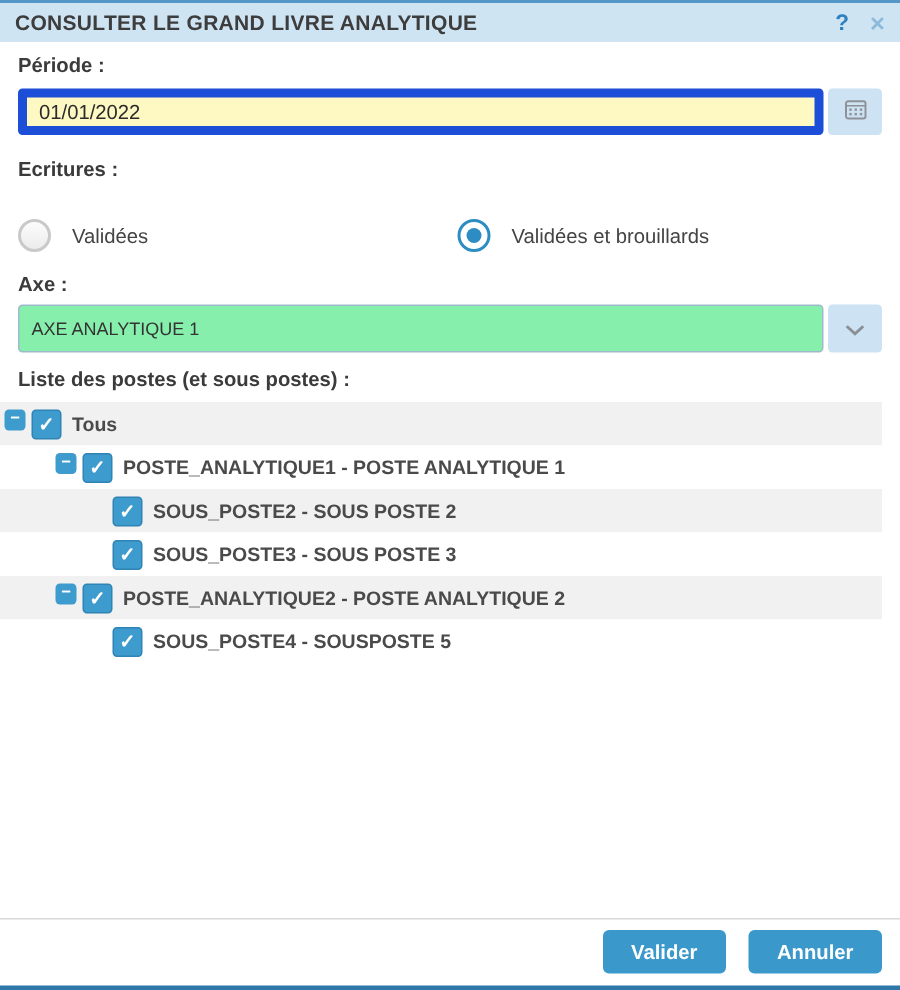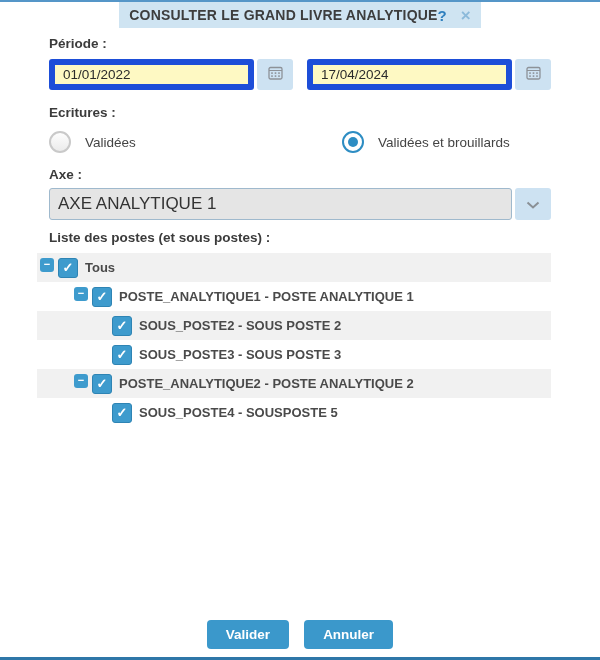--- a/index.html
+++ b/index.html
@@ -6,21 +6,20 @@
   html,body { width:600px; height:660px; }
   body {
     font-family: "Liberation Sans", sans-serif;
     background:#ffffff; color:#3a3a3a; overflow:hidden;
   }
   .dialog {
     width:600px; height:660px; display:flex; flex-direction:column;
     border-top:2px solid var(--border-top,#5596c8);
     border-bottom:3px solid var(--border-bottom,#2e77a8);
     background:#fff;
-    align-items:center;
   }
   .titlebar {
     height:26px; background:var(--titlebar,#cfe4f2);
     display:flex; align-items:center; padding:0 10px; flex:0 0 auto;
   }
   .titlebar-title { font-size:14px; font-weight:bold; color:#3d3d3d; letter-spacing:.2px; flex:1; }
   .help-ico { color:#2e7fbe; font-weight:bold; font-size:15px; margin-right:14px; cursor:pointer; }
   .close-ico { color:#8cbada; font-size:17px; font-weight:bold; cursor:pointer; line-height:1; }
   .body { flex:1; display:flex; flex-direction:column; padding:8px 12px 0 12px; }
   .sec-label { font-size:13.5px; font-weight:bold; color:#3b3b3b; margin:0 0 8px 0; }
@@ -43,22 +42,22 @@
     border:2px solid #c9c9c9; background:linear-gradient(#fdfdfd,#ebebeb);
     display:flex; align-items:center; justify-content:center; flex:0 0 auto;
   }
   .radio-opt.checked .radio-circ { border-color:var(--accent-radio,#2d8dc3); background:#fff; }
   .radio-dot { width:10px; height:10px; border-radius:50%; background:transparent; }
   .radio-opt.checked .radio-dot { background:var(--accent-radio,#2d8dc3); }
   .radio-label { margin-left:14px; font-size:13.5px; color:#444; }
   .select-row { display:flex; align-items:center; margin-bottom:10px; }
   .select-field {
     flex:1; height:32px; border:1px solid #9fb9cd; border-radius:3px;
-    display:flex; align-items:center; padding:0 8px; font-size:17px; color:#333;
-    background:#e5e5e5; cursor:pointer;
+    display:flex; align-items:center; padding:0 8px; font-size:12px; color:#333;
+    background:#86efac; cursor:pointer;
   }
   .tree { margin:0 0 0 -12px; }
   .tree-row { height:29px; display:flex; align-items:center; cursor:pointer; }
   .minusbox {
     width:14px; height:14px; border-radius:3px; background:var(--accent,#3e9bcd);
     color:#fff; display:flex; align-items:center; justify-content:center;
     font-size:11px; font-weight:bold; line-height:1; transform:translateY(-3px);
     margin-right:4px; flex:0 0 auto; cursor:pointer;
   }
   .checkbox {
@@ -102,40 +101,23 @@
                 <rect x="3.2" y="6.3" width="1.6" height="1.6" fill="#8d9298"></rect>
                 <rect x="6.7" y="6.3" width="1.6" height="1.6" fill="#8d9298"></rect>
                 <rect x="10.2" y="6.3" width="1.6" height="1.6" fill="#8d9298"></rect>
                 <rect x="3.2" y="9.3" width="1.6" height="1.6" fill="#8d9298"></rect>
                 <rect x="6.7" y="9.3" width="1.6" height="1.6" fill="#8d9298"></rect>
                 <rect x="10.2" y="9.3" width="1.6" height="1.6" fill="#8d9298"></rect>
               </svg>
           </span>
         </button>
       </div>
-      <div class="date-group">
-        <input class="txt-input" type="text" value="17/04/2024" style="">
-        <button class="sq-btn">
-          <span>
-            <svg width="15" height="14" viewBox="0 0 15 14">
-                <rect x="1" y="1.5" width="13" height="11.5" rx="1.5" fill="none" stroke="#8d9298" stroke-width="1.3"></rect>
-                <line x1="1" y1="4.5" x2="14" y2="4.5" stroke="#8d9298" stroke-width="1"></line>
-                <rect x="3.2" y="6.3" width="1.6" height="1.6" fill="#8d9298"></rect>
-                <rect x="6.7" y="6.3" width="1.6" height="1.6" fill="#8d9298"></rect>
-                <rect x="10.2" y="6.3" width="1.6" height="1.6" fill="#8d9298"></rect>
-                <rect x="3.2" y="9.3" width="1.6" height="1.6" fill="#8d9298"></rect>
-                <rect x="6.7" y="9.3" width="1.6" height="1.6" fill="#8d9298"></rect>
-                <rect x="10.2" y="9.3" width="1.6" height="1.6" fill="#8d9298"></rect>
-              </svg>
-          </span>
-        </button>
-      </div>
     </div>
 
-    <div class="sec-label" style="margin-bottom:5px;">Ecritures :</div>
+    <div class="sec-label" style="margin-bottom:20px;">Ecritures :</div>
     <div class="radio-grid">
       <div class="radio-opt">
         <span class="radio-circ">
             <span class="radio-dot"></span>
           </span>
         <span class="radio-label">Validées</span>
       </div>
       <div class="radio-opt checked">
         <span class="radio-circ">
             <span class="radio-dot"></span>

